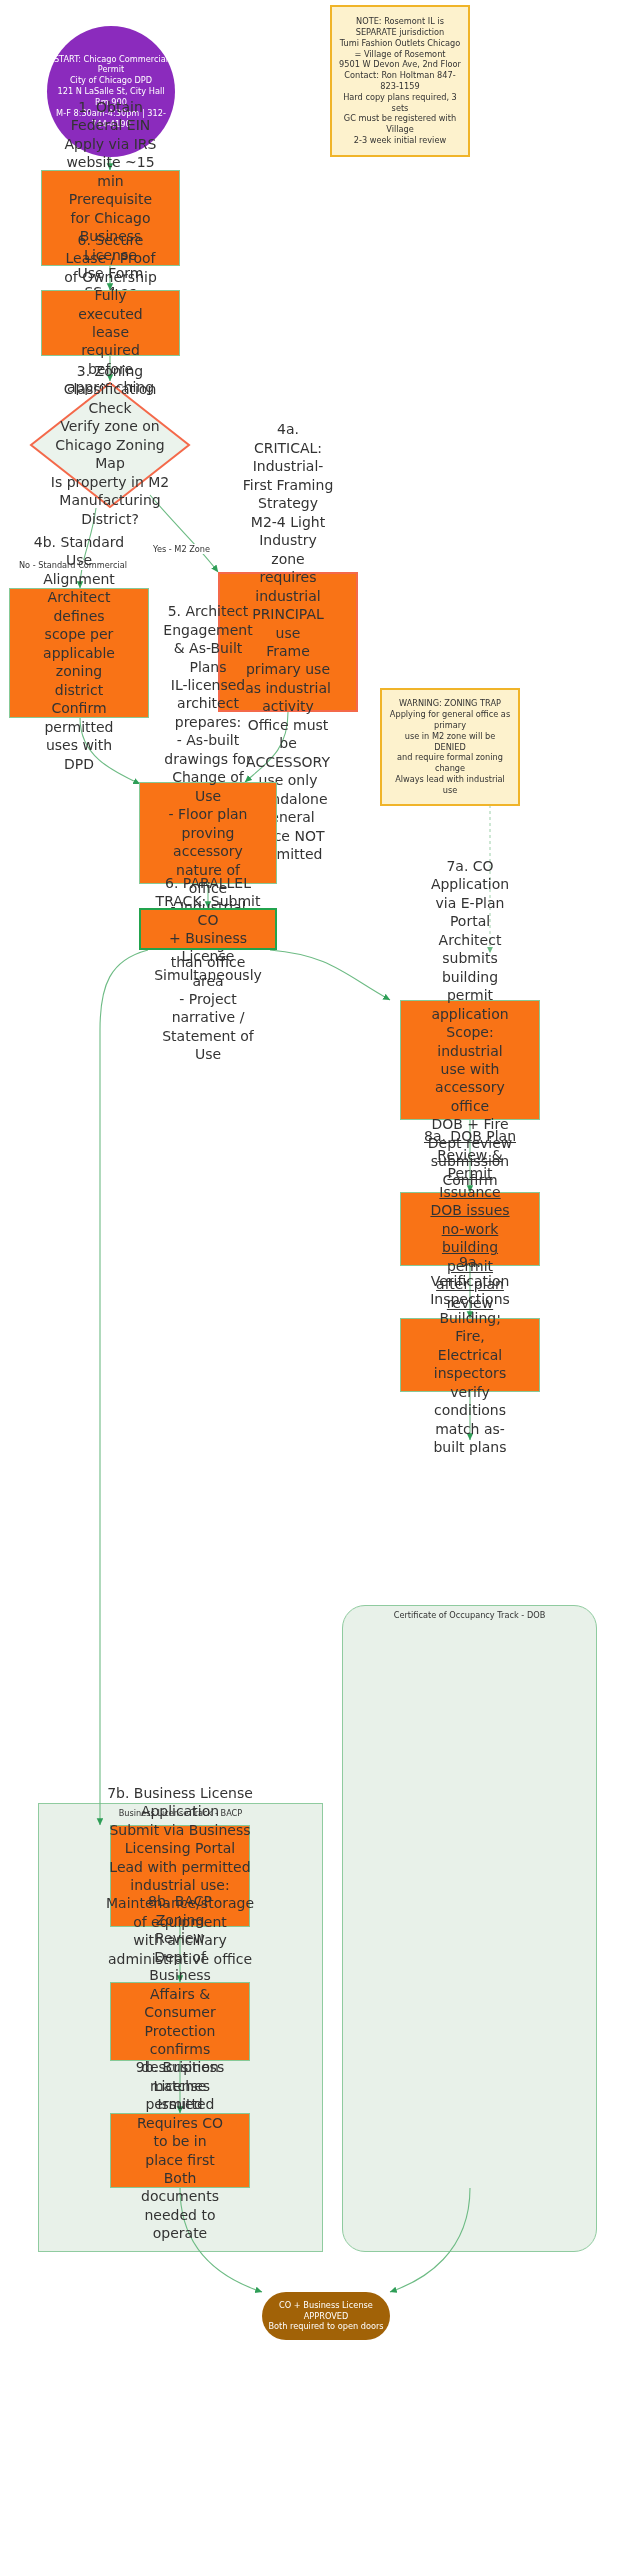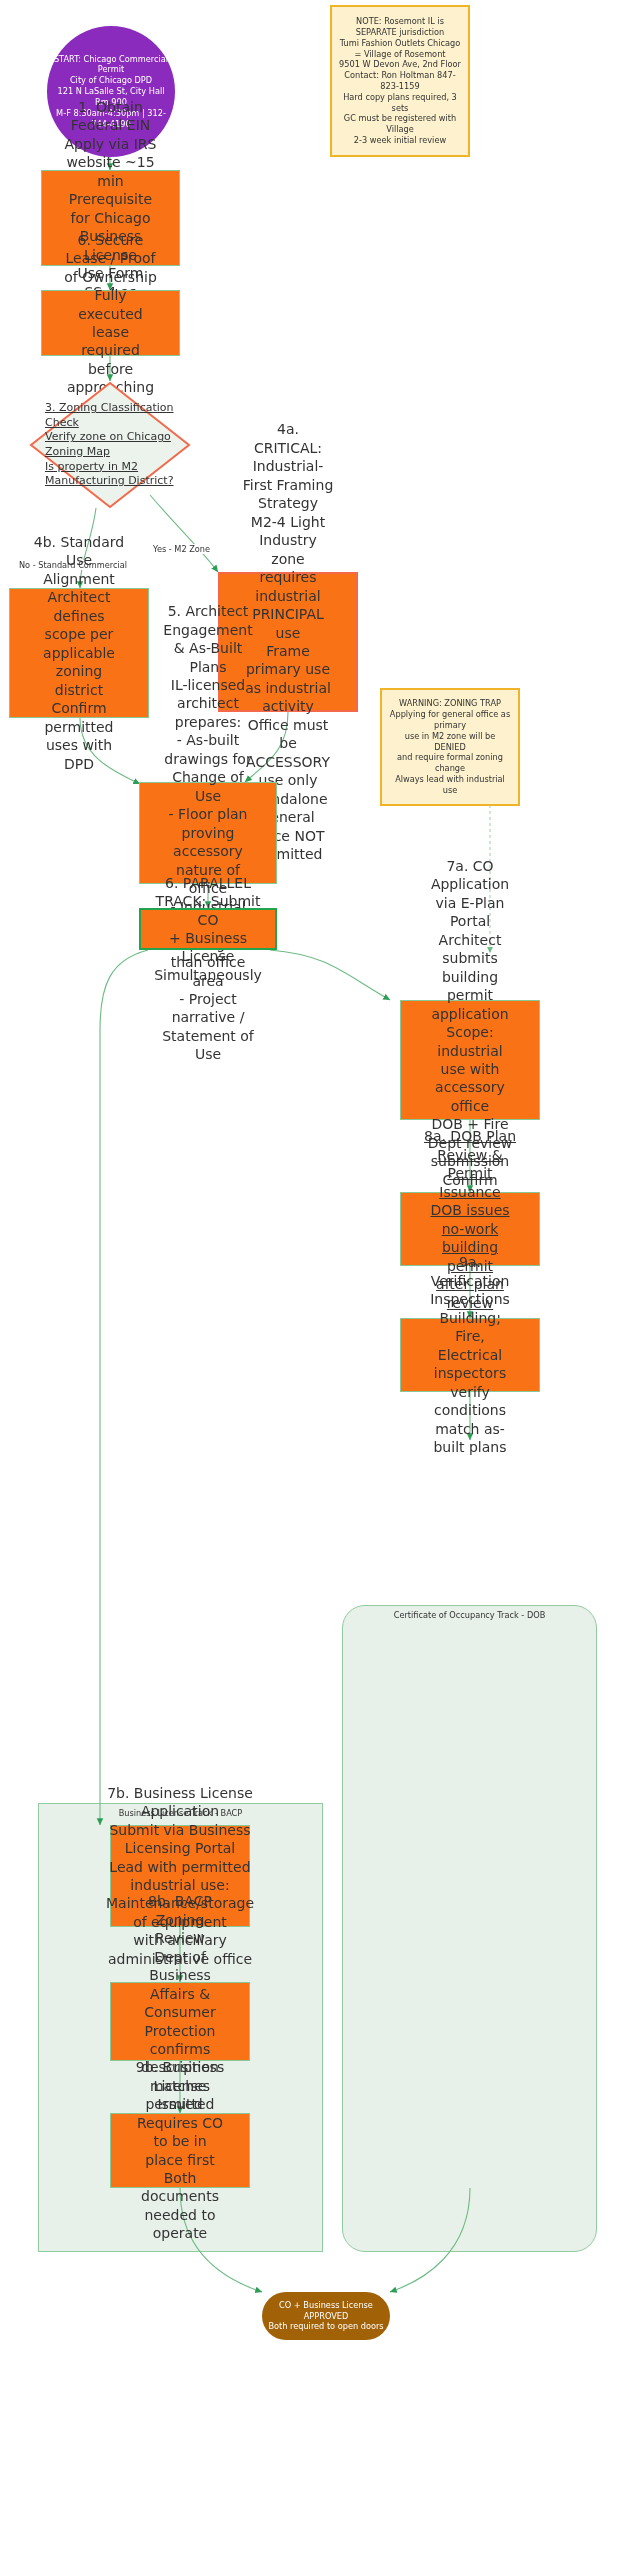--- a/index.html
+++ b/index.html
@@ -57,22 +57,22 @@
   }
   .diamond-wrap { position: absolute; }
   .diamond-shape {
     position: absolute; left: 0; top: 0;
     width: 100%; height: 100%;
   }
   .diamond-label {
     position: absolute; left: 0; top: 0;
     width: 100%; height: 100%;
     display: flex; align-items: center; justify-content: center;
-    white-space: pre-line;
-    font-size: 11px; color: #333333; line-height: 1.32; text-decoration: underline;
+    text-align: center; white-space: pre-line;
+    font-size: 14px; color: #333333; line-height: 1.32;
   }
   .cluster {
     position: absolute;
     background: #e8f1e9;
     border: 1px solid #8fcb9f;
   }
   .cluster-title {
     position: absolute;
     left: 0; width: 100%;
     top: 4px;

